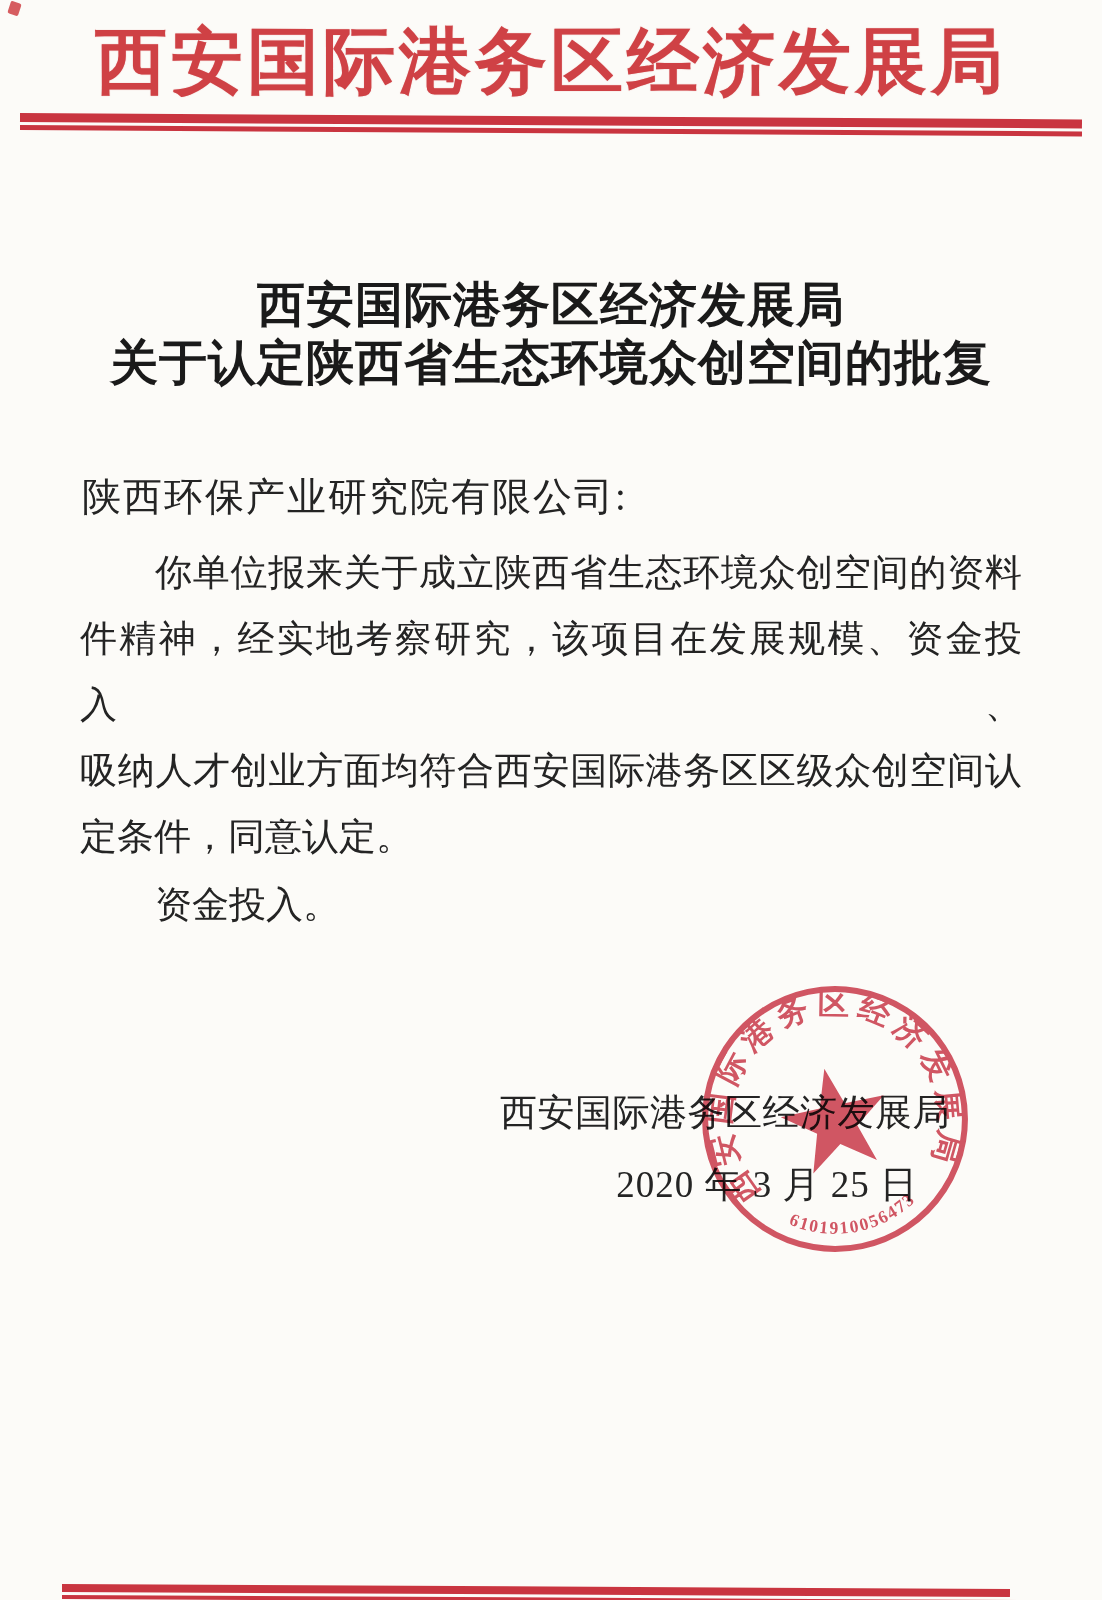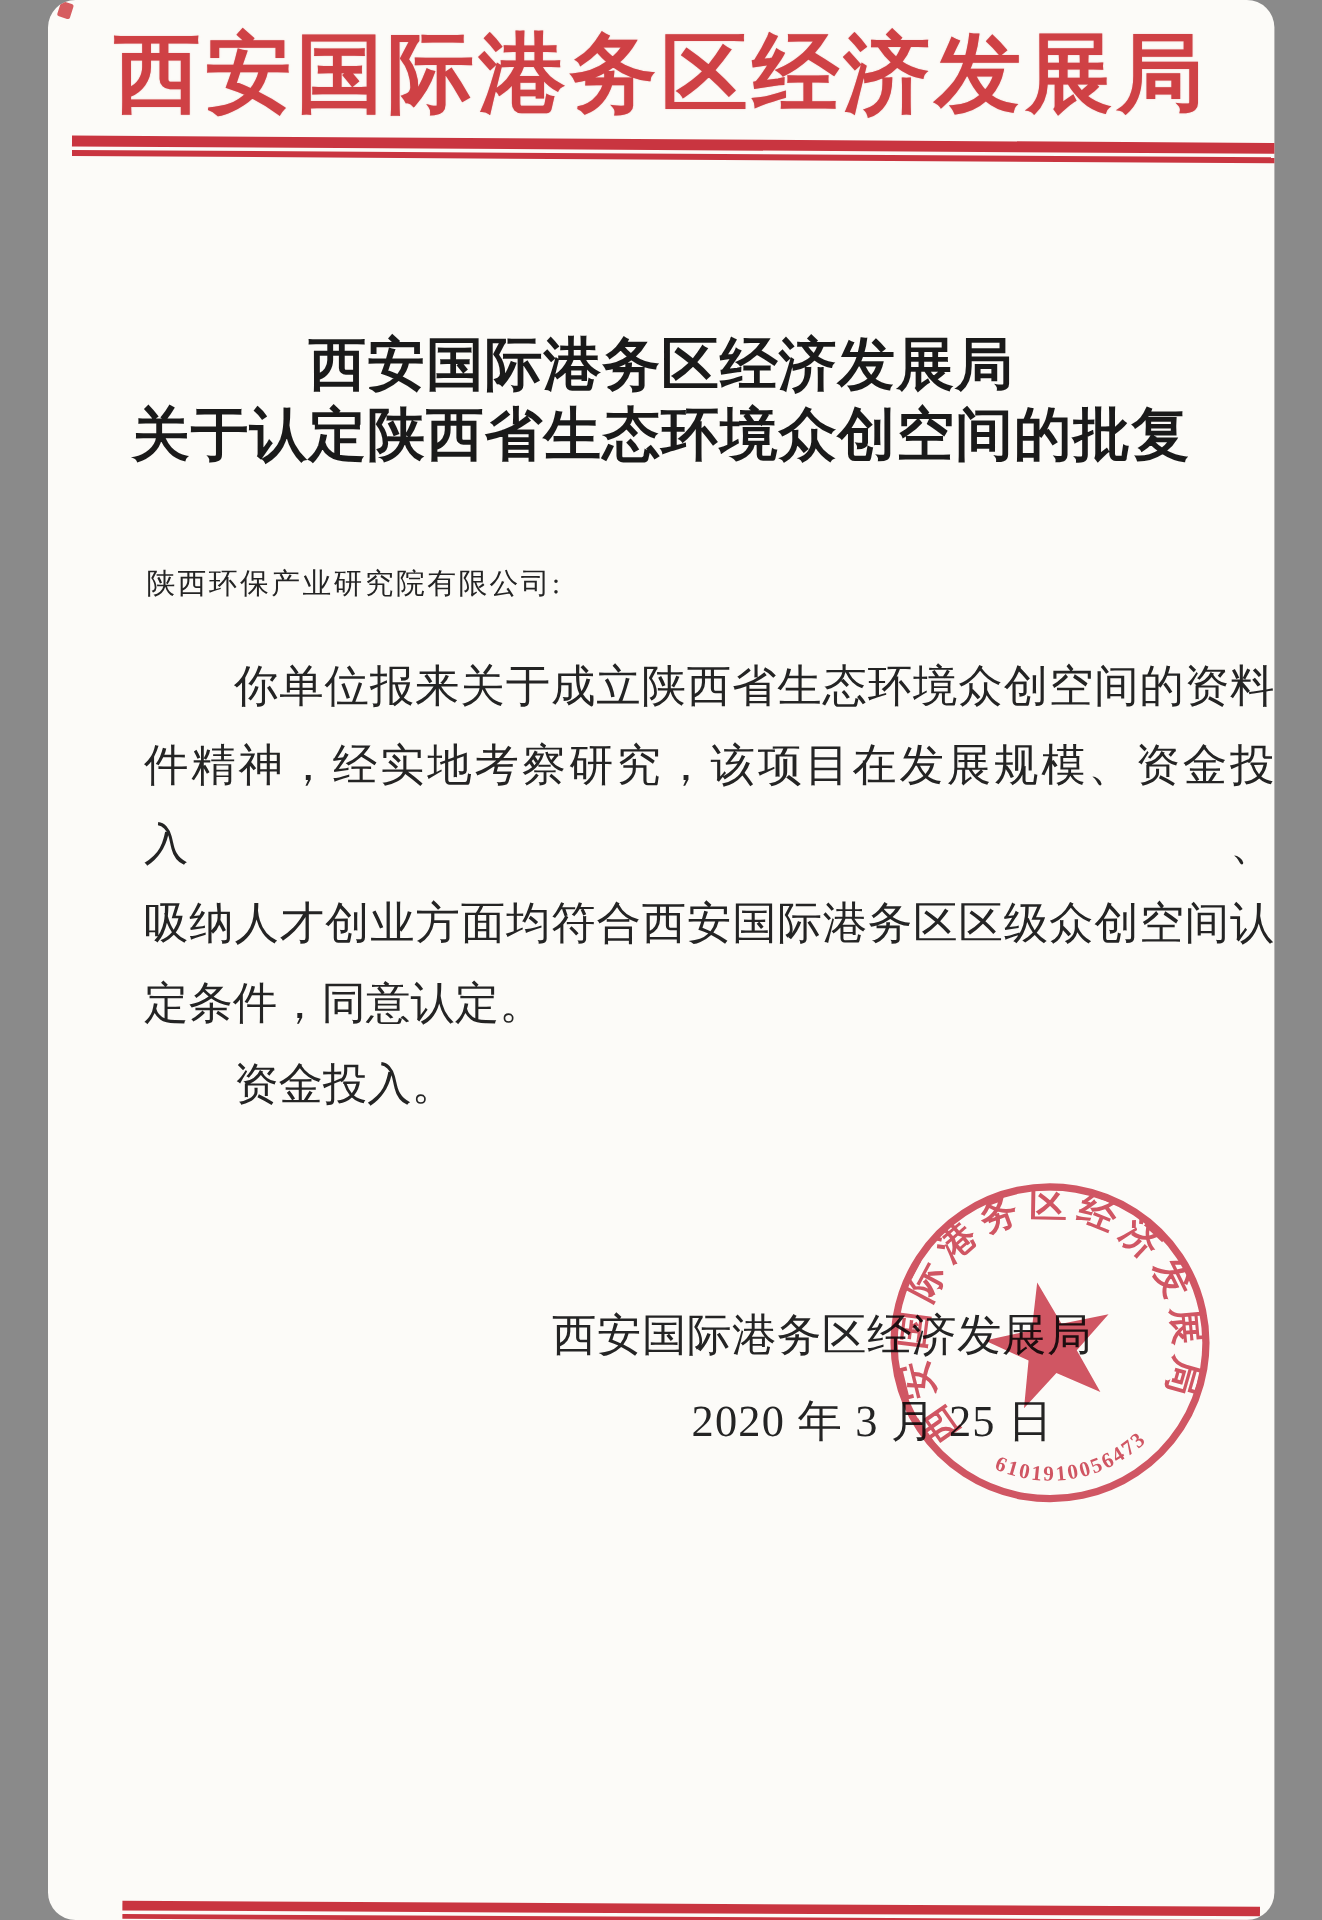--- a/index.html
+++ b/index.html
@@ -4,27 +4,26 @@
 <style>
   :root{
     --banner-red:#cf4145;
     --rule-red:#c93540;
     --seal-red:#d04a5a;
     --ink-black:#242424;
   }
   html,body{margin:0;padding:0;background:#8a8a8a;}
   .page{
     position:relative;
-    width:1022px;height:1600px;
+    width:1102px;height:1600px;
     margin:0 auto;
     background:#fcfbf8;
     overflow:hidden;
     font-family:"Liberation Serif","DejaVu Serif",serif;
     color:var(--ink-black);
-    border-radius:23px;
   }
   
   .speck{
     position:absolute;left:9px;top:2px;width:11px;height:13px;
     background:var(--banner-red);opacity:.85;border-radius:2px;
     transform:rotate(18deg);
   }
   
   .banner{
     position:absolute;top:18px;left:0;width:100%;
@@ -43,21 +42,21 @@
   
   .doc-title{
     position:absolute;top:276px;left:0;width:100%;
     text-align:center;font-weight:bold;
     font-size:48px;line-height:58px;letter-spacing:1px;
     color:#1a1a1a;white-space:nowrap;
   }
   
   .salutation{
     position:absolute;left:82px;top:470px;
-    font-size:24px;letter-spacing:2px;white-space:nowrap;
+    font-size:39px;letter-spacing:2px;white-space:nowrap;
   }
   .paragraph{
     position:absolute;left:80px;top:540px;width:942px;
     font-size:37px;line-height:66px;
   }
   .jline{text-align:justify;text-align-last:justify;text-justify:inter-character;font-family:Liberation Serif, serif;}
   .jline--first{padding-left:75px;}
   .jline--last{text-align-last:left;}
   .closing{
     position:absolute;left:80px;top:872px;width:942px;

